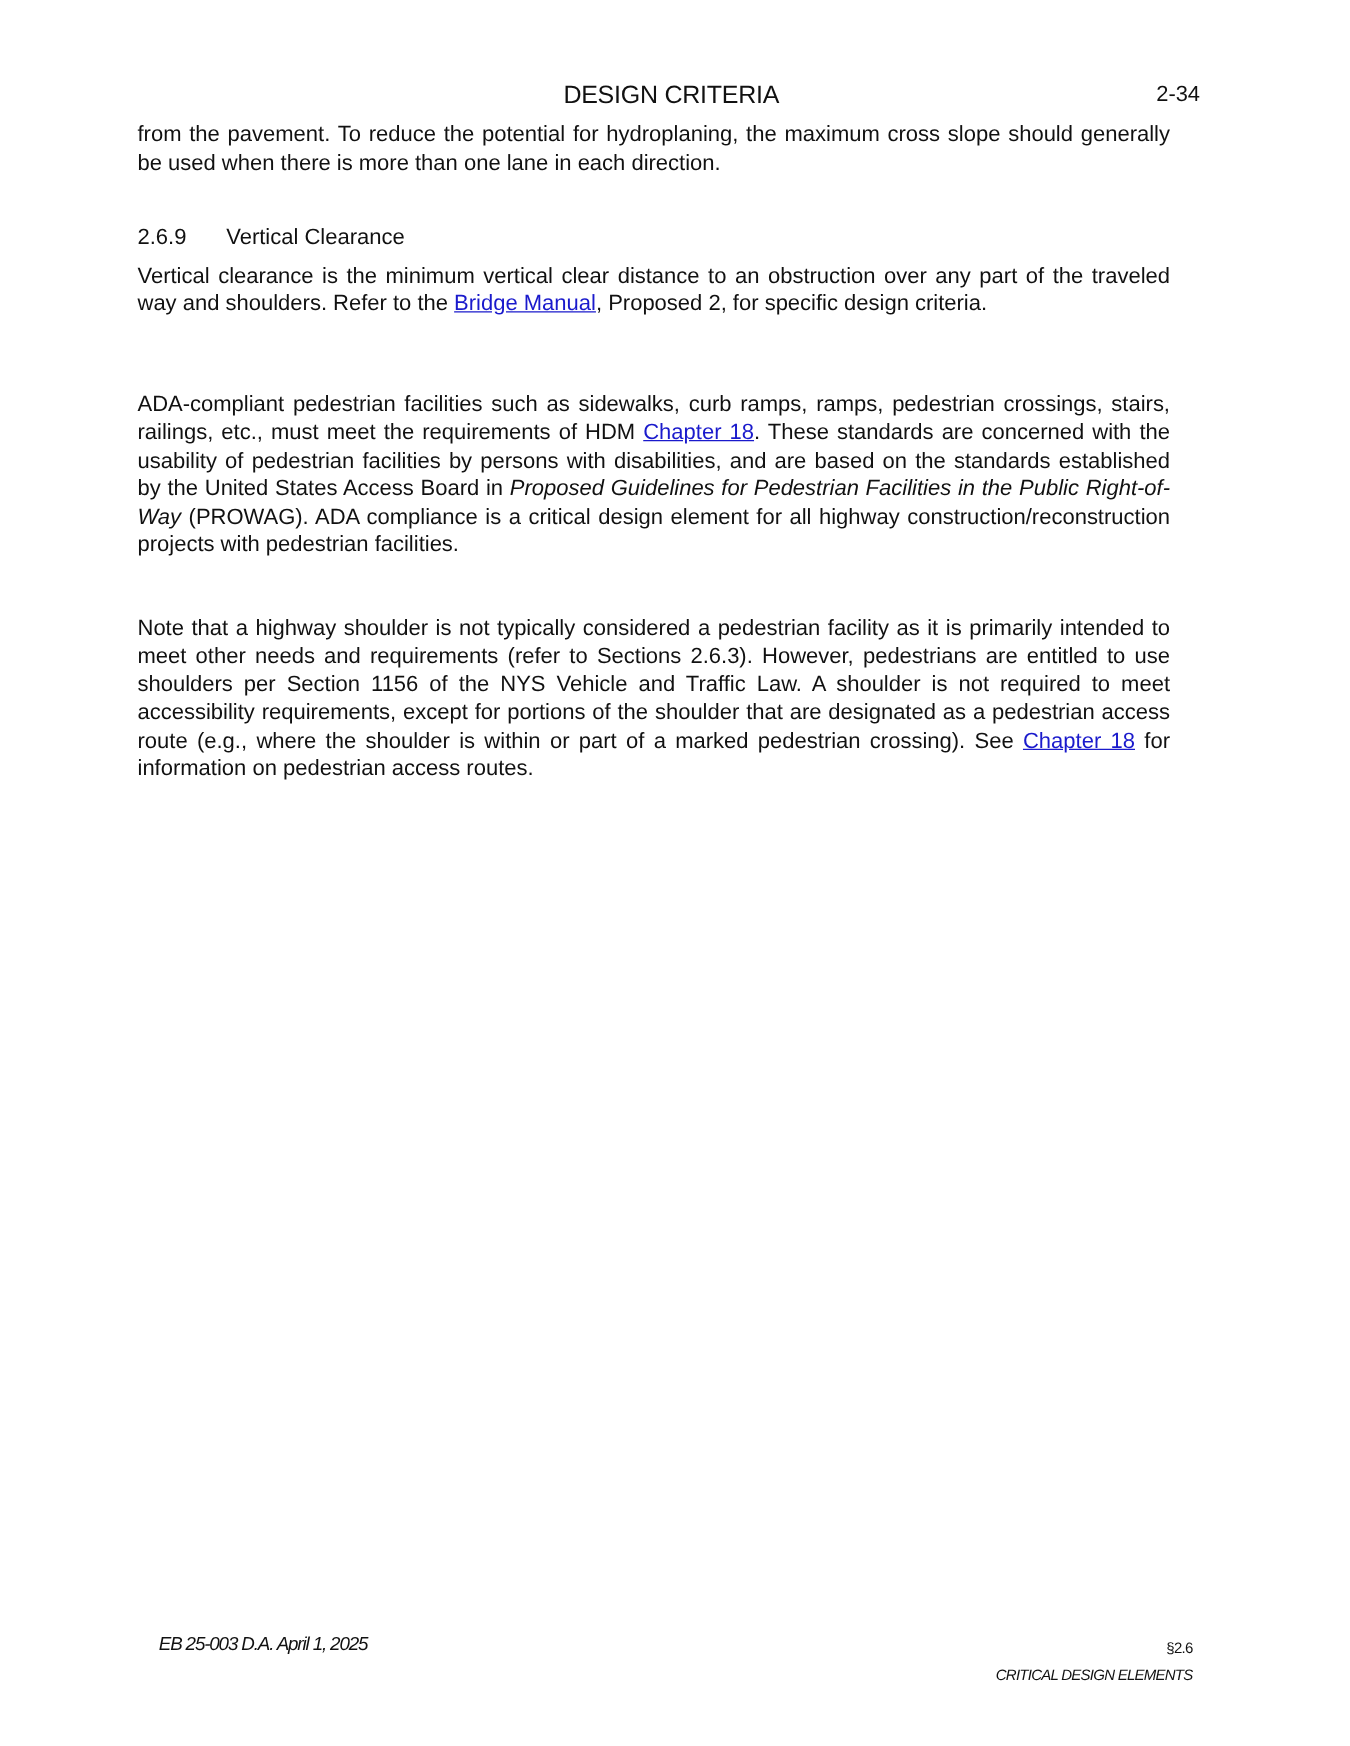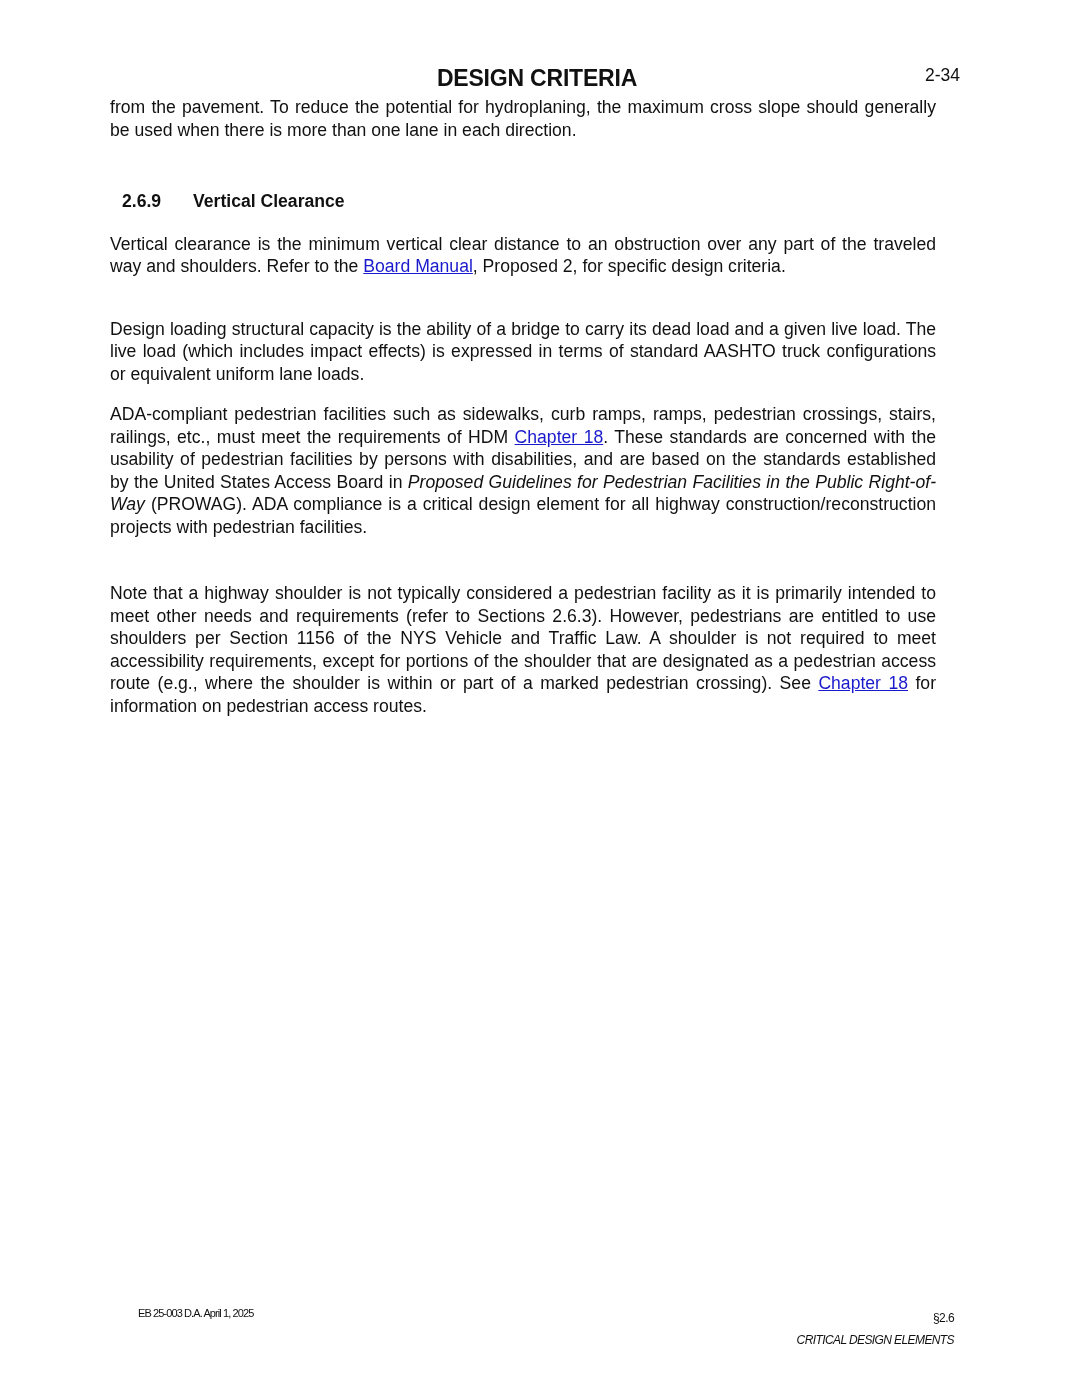--- a/index.html
+++ b/index.html
@@ -1,50 +1,49 @@
 <!DOCTYPE html>
 <html><head>
 <meta charset="utf-8">
 <style>
   html, body { margin: 0; padding: 0; background: #ffffff; }
   body { width: 1080px; height: 1397px; position: relative; overflow: hidden;
          font-family: "Liberation Sans", sans-serif; color: #111111; }
   .page { position: absolute; left: 0; top: 0; width: 1080px; height: 1397px; }
   .hdr-title { position: absolute; top: 65px; left: 0; width: 1074px; text-align: center;
-               font-weight: bold; font-size: 23px; letter-spacing: -0.2px; }
+               font-weight: normal; font-size: 20px; letter-spacing: -0.2px; }
   .hdr-page { position: absolute; top: 65px; right: 120px; font-size: 17.5px; }
   .body { position: absolute; left: 110px; top: 96px; width: 826px; font-size: 17.6px; line-height: 22.5px; }
   .p { margin: 0; text-align: justify; }
-  .h { font-weight: bold; font-size: 17.6px; margin: 12px; line-height: 22.5px; }
+  .h { font-weight: normal; font-size: 17.6px; margin: 0; line-height: 22.5px; }
   .h .num { display: inline-block; width: 71px; }
   .link { color: #1a1acc; text-decoration: underline; cursor: pointer; }
   .it { font-style: italic; }
   .last { text-align-last: left; }
-  .footer-left { position: absolute; left: 138px; top: 1307px; font-size: 11px; letter-spacing: -0.9px; }
+  .footer-left { position: absolute; left: 127px; top: 1307px; font-size: 15px; letter-spacing: -0.9px; font-style: italic; }
   .footer-right { position: absolute; right: 126px; top: 1307px; font-size: 12px; text-align: right; line-height: 22px; letter-spacing: -0.6px; }
   .footer-right .sub { font-style: italic; text-align: center; }
 </style>
 </head>
 <body>
 
 <div class="page">
   <div class="hdr-title">DESIGN CRITERIA</div>
   <div class="hdr-page">2-34</div>
 
   <div class="body">
     <p class="p last">from the pavement. To reduce the potential for hydroplaning, the maximum cross slope should generally be used when there is more than one lane in each direction.</p>
 
     <div style="height:37px"></div>
     <h3 class="h"><span class="num">2.6.9</span><span>Vertical Clearance</span></h3>
     <div style="height:8px"></div>
-    <p class="p last"><span>Vertical clearance is the minimum vertical clear distance to an obstruction over any part of the traveled way and shoulders.  Refer to the </span><a class="link">Board Manual</a><span>, Proposed 2, for specific design criteria.</span></p>
+    <p class="p last"><span>Vertical clearance is the minimum vertical clear distance to an obstruction over any part of the traveled way and shoulders.  Refer to the </span><a class="link">Bridge Manual</a><span>, Proposed 2, for specific design criteria.</span></p>
 
     <div style="height:32px"></div>
     <div style="height:8px"></div>
-    <p class="p last">Design loading structural capacity is the ability of a bridge to carry its dead load and a given live load.  The live load (which includes impact effects) is expressed in terms of standard AASHTO truck configurations or equivalent uniform lane loads.</p>
 
     <div style="height:10px"></div>
     <div style="height:8px"></div>
     <p class="p last"><span>ADA-compliant pedestrian facilities such as sidewalks, curb ramps, ramps, pedestrian crossings, stairs, railings, etc., must meet the requirements of HDM </span><a class="link">Chapter 18</a><span>.  These standards are concerned with the usability of pedestrian facilities by persons with disabilities, and are based on the standards established by the United States Access Board in </span><span class="it">Proposed Guidelines for Pedestrian Facilities in the Public Right-of-Way</span><span> (PROWAG).  ADA compliance is a critical design element for all highway construction/reconstruction projects with pedestrian facilities.</span></p>
 
     <div style="height:22px"></div>
 
     <div style="height:22px"></div>
     <p class="p last"><span>Note that a highway shoulder is not typically considered a pedestrian facility as it is primarily intended to meet other needs and requirements (refer to Sections 2.6.3).  However, pedestrians are entitled to use shoulders per Section 1156 of the NYS Vehicle and Traffic Law.  A shoulder is not required to meet accessibility requirements, except for portions of the shoulder that are designated as a pedestrian access route (e.g., where the shoulder is within or part of a marked pedestrian crossing). See </span><a class="link">Chapter 18</a><span> for information on pedestrian access routes.</span></p>
   </div>

